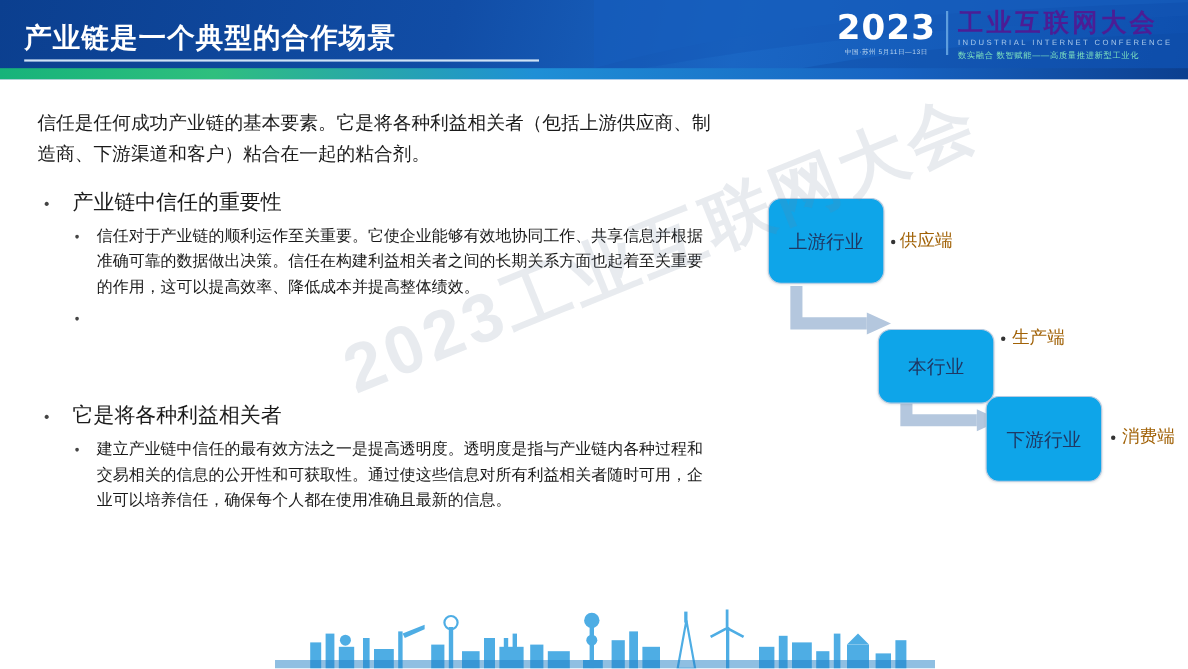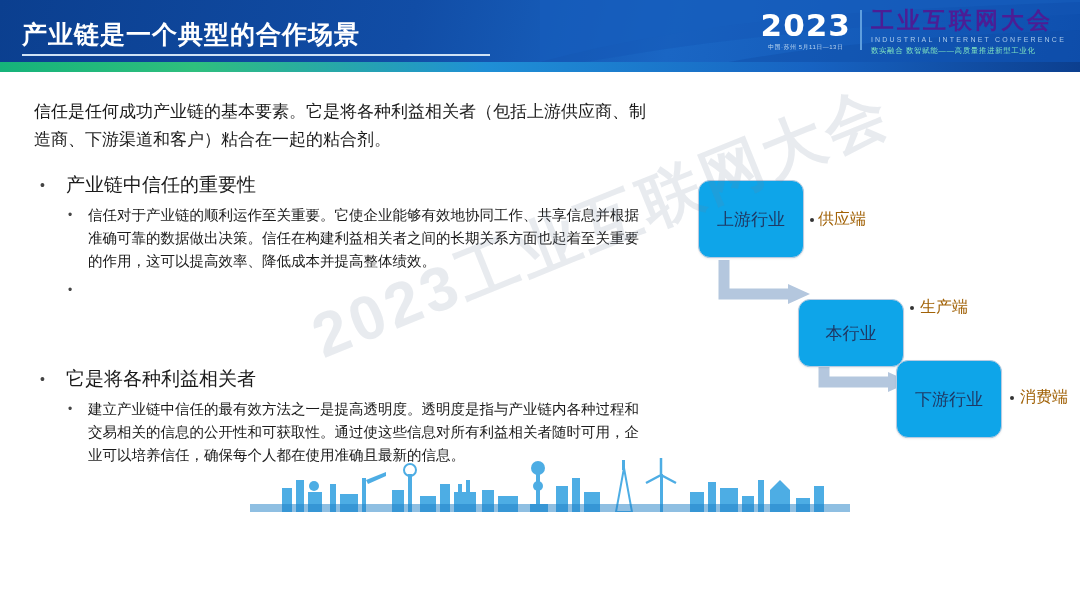--- a/index.html
+++ b/index.html
@@ -6,21 +6,21 @@
     margin: 0;
     padding: 0;
     background: #ffffff;
   }
   body {
     font-family: "Liberation Sans", sans-serif;
   }
   #slide {
     position: relative;
     width: 1080px;
-    height: 512px;
+    height: 608px;
     background: #ffffff;
     overflow: hidden;
   }
 
   
   #header-band {
     position: absolute;
     left: 0; top: 0;
     width: 1080px;
     height: 72px;

